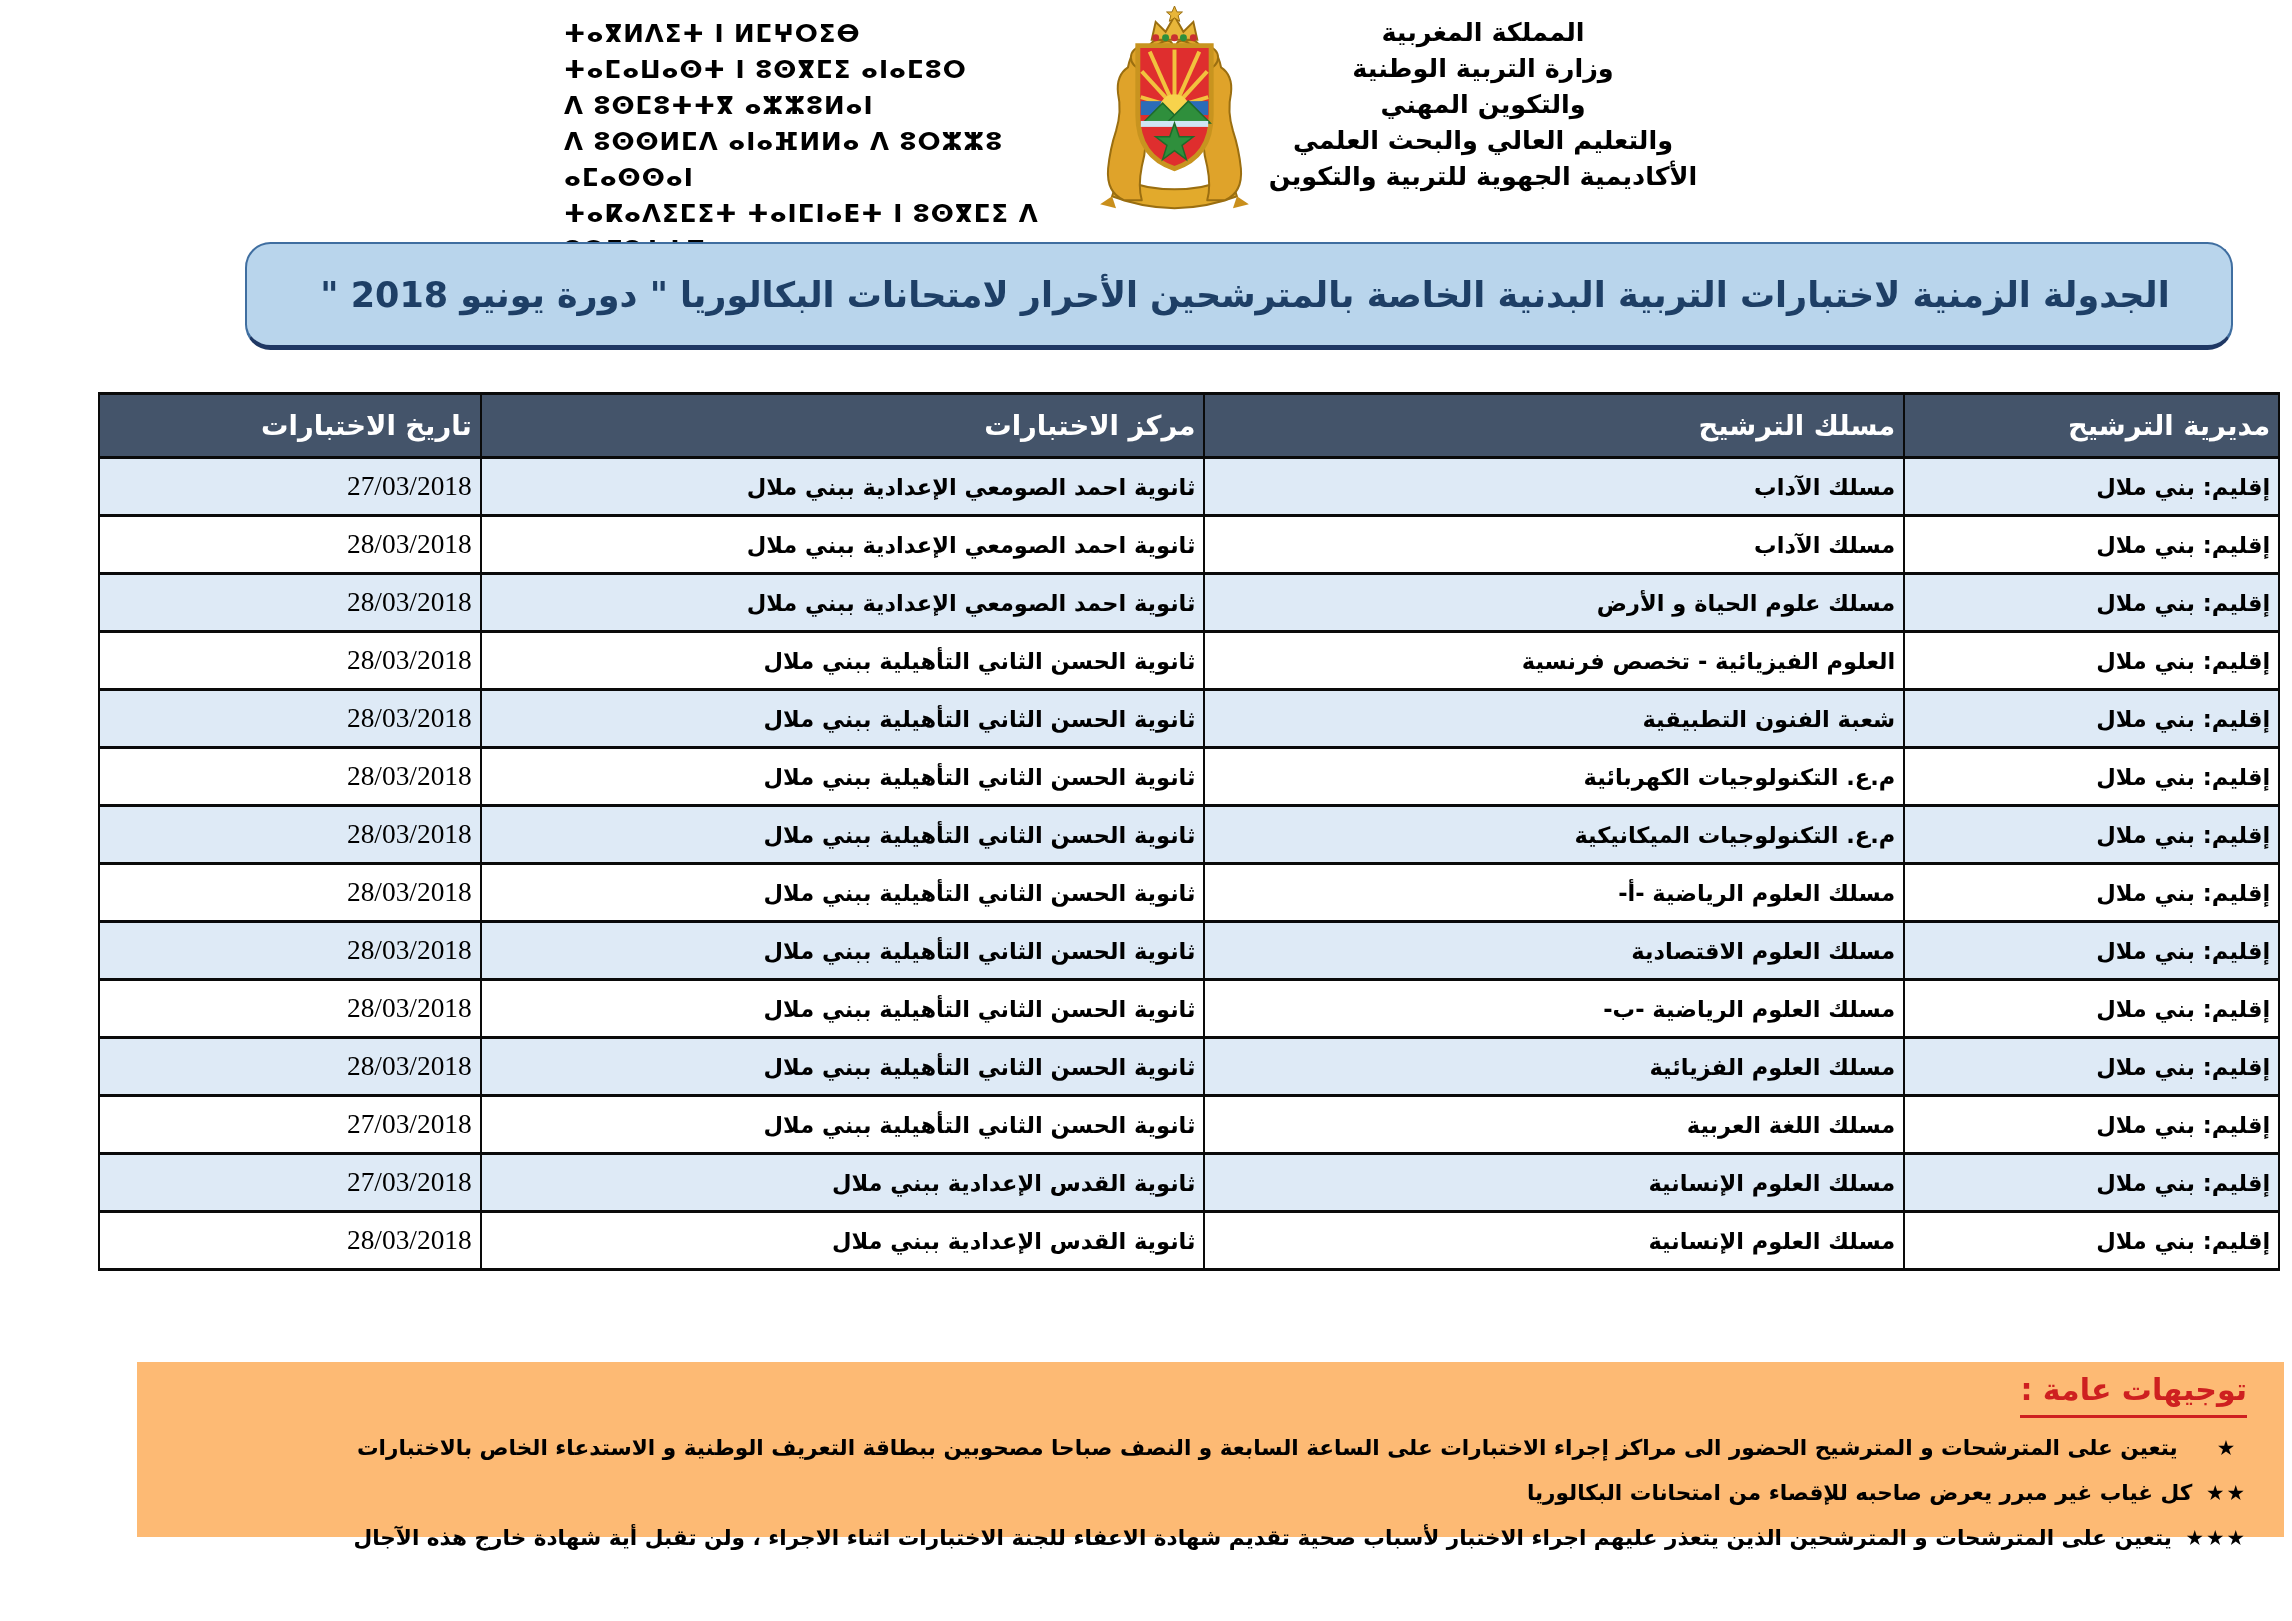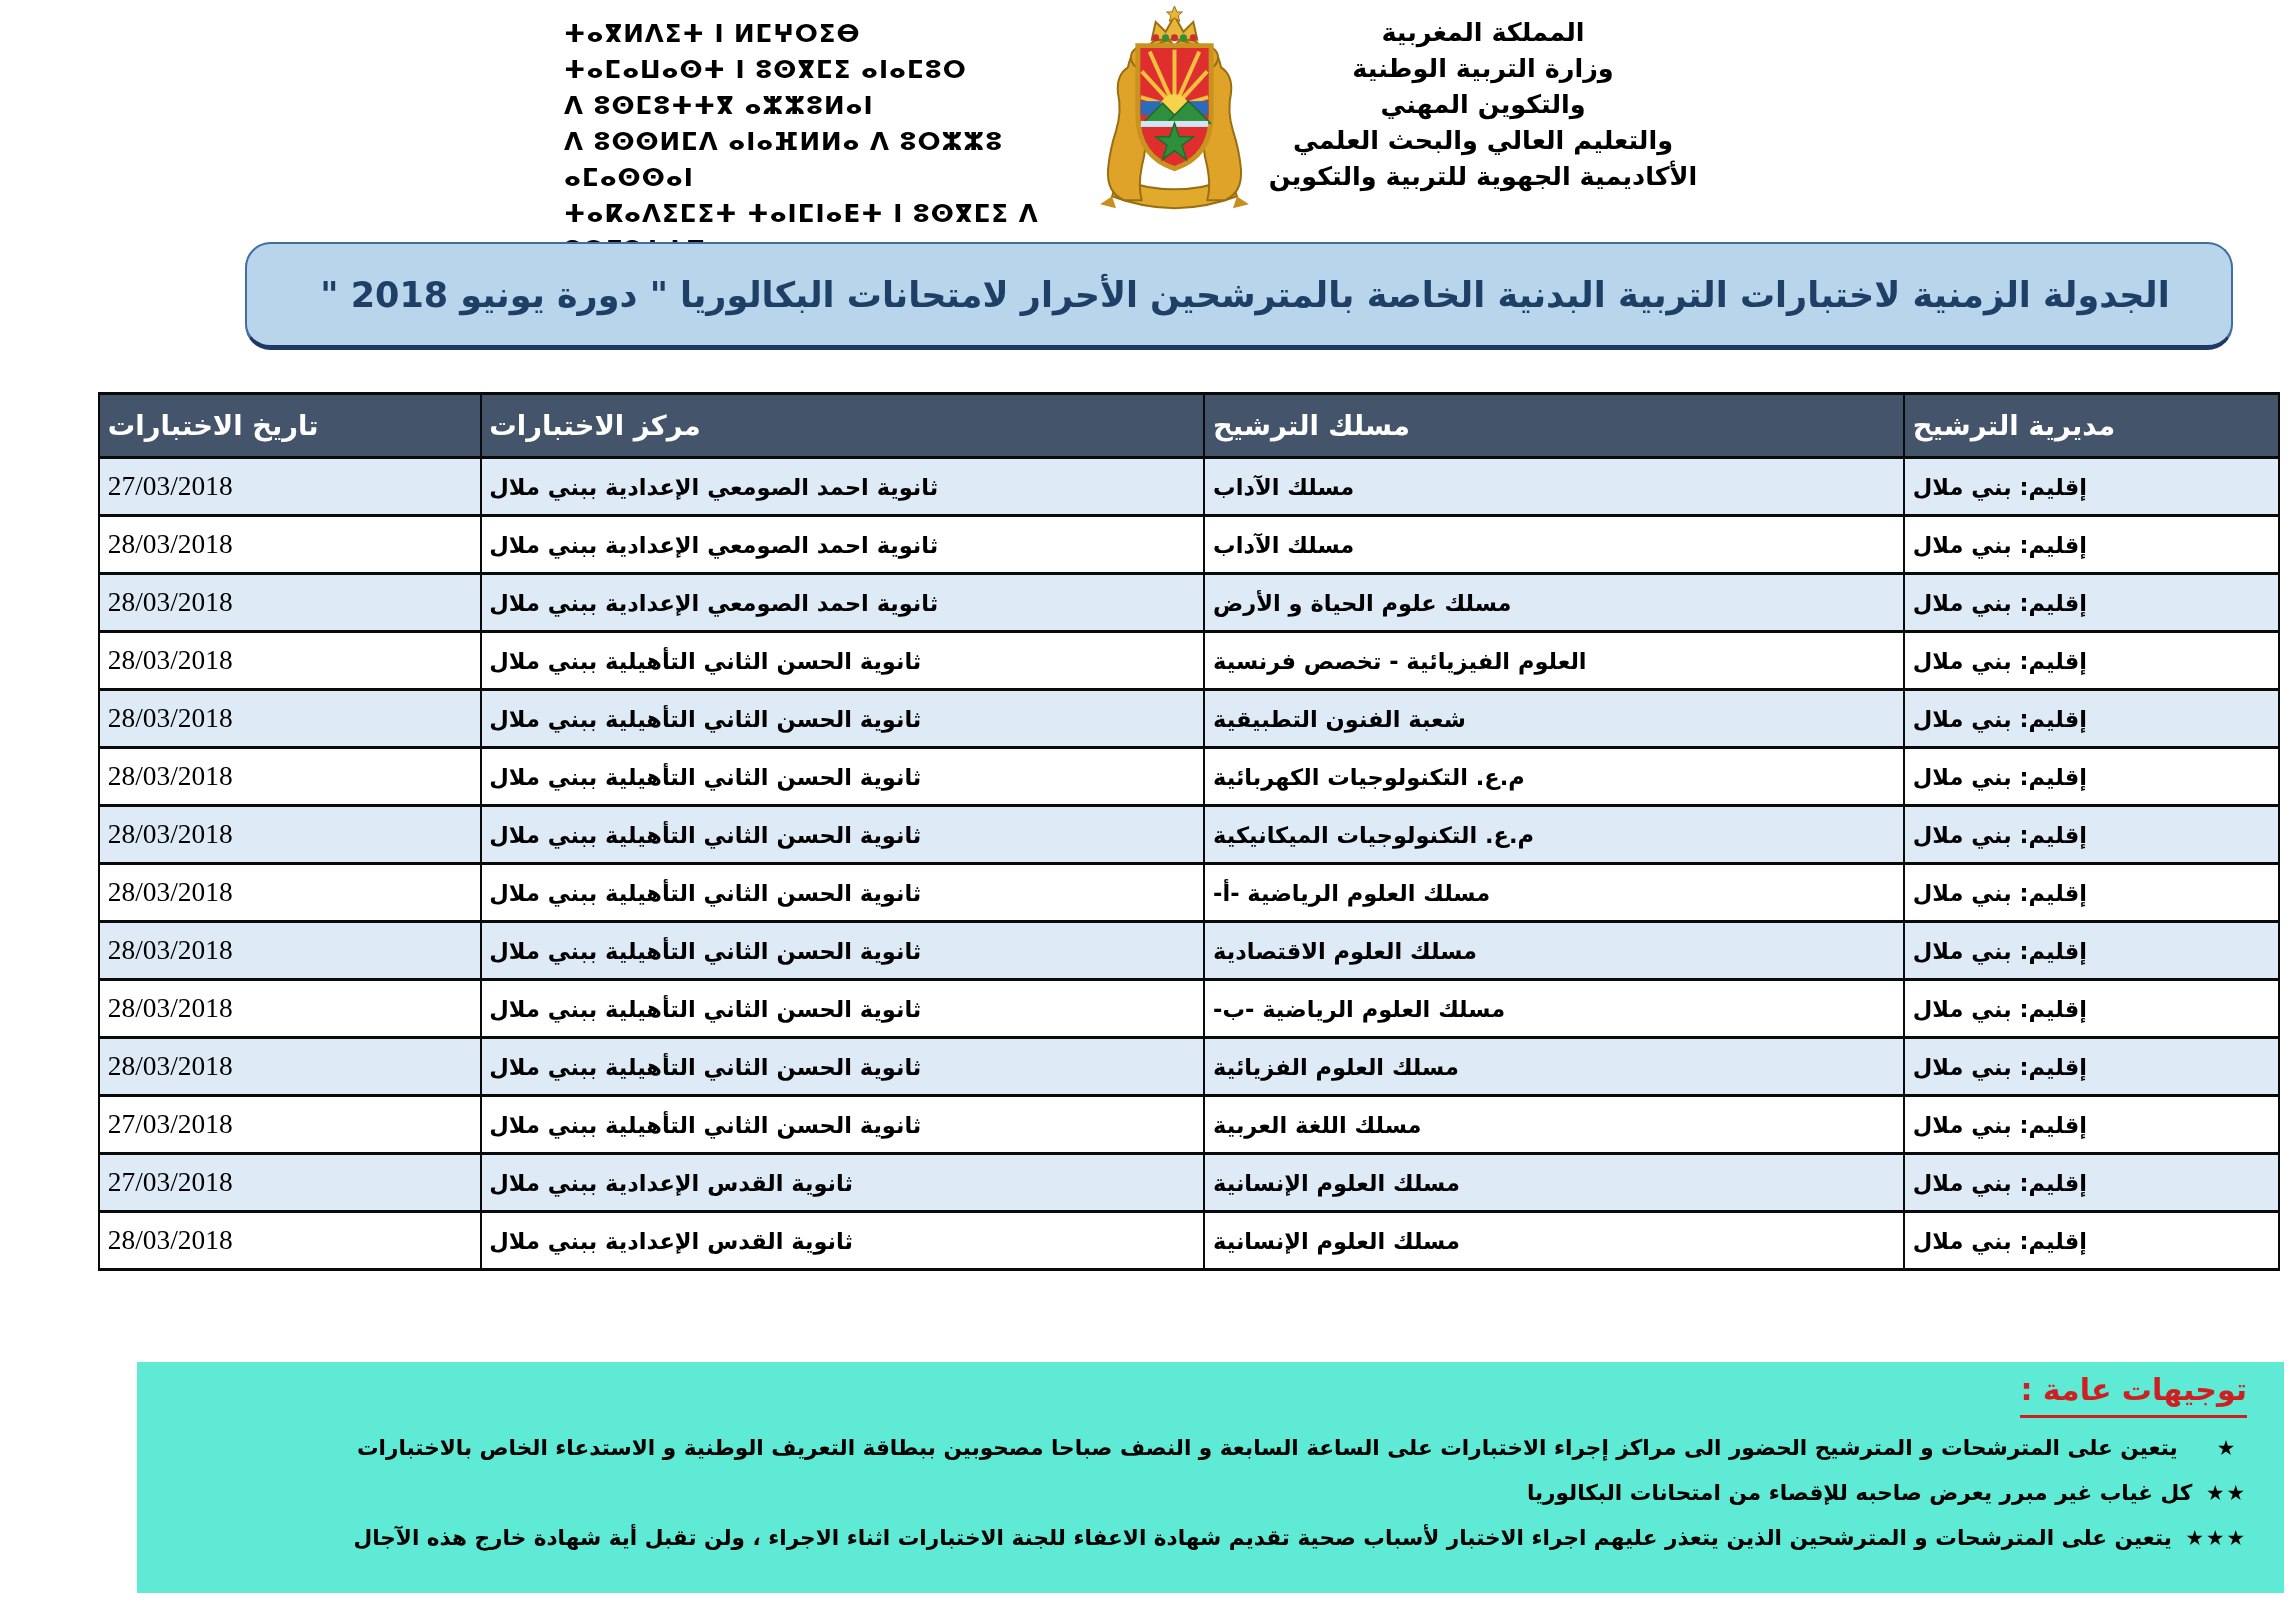--- a/index.html
+++ b/index.html
@@ -44,21 +44,21 @@
 
   
   .schedule-table{
     position:absolute;left:98px;top:392px;width:2182px;
     border-collapse:collapse;direction:rtl;
     table-layout:fixed;
   }
   .schedule-table th,.schedule-table td{
     border-left:2px solid #0a0a0a;border-right:2px solid #0a0a0a;
     border-top:3.9px solid #0a0a0a;border-bottom:3.9px solid #0a0a0a;
-    text-align:left;vertical-align:middle;
+    text-align:right;vertical-align:middle;
     padding:0 7.8px;overflow:hidden;
   }
   .schedule-table{border:2.9px solid #0a0a0a;}
   .schedule-table th{
     background:#44546A;color:#ffffff;
     font-size:27.4px;font-weight:bold;height:61px;
   }
   .schedule-table td{height:55px;color:#000;}
   .col-dir{width:17.2%;}
   .col-track{width:32.1%;}
@@ -67,22 +67,22 @@
   .c-ar{font-size:22.5px;font-weight:bold;white-space:nowrap;}
   .c-date{
     font-family:"Liberation Serif","DejaVu Serif",serif;
     font-size:27.4px;font-weight:normal;direction:ltr;
   }
   tr.alt td{background:#DEEAF6;}
   tr.plain td{background:#ffffff;}
 
   
   .guidelines{
-    position:absolute;left:137px;top:1362px;width:2147px;height:231px;
-    background:#5eead4;direction:rtl;box-sizing:border-box;
+    position:absolute;left:137px;top:1362px;width:2147px;height:175px;
+    background:#fdba74;direction:rtl;box-sizing:border-box;
     padding:9.8px 37px 0 29px;
   }
   .g-head{
     display:inline-block;
     color:#CE2020;font-size:30px;font-weight:bold;
     border-bottom:3.9px solid #CE2020;padding-bottom:7.8px;
     margin-bottom:15.7px;white-space:nowrap;
   }
   .g-item{
     font-size:21.6px;font-weight:bold;color:#000;

